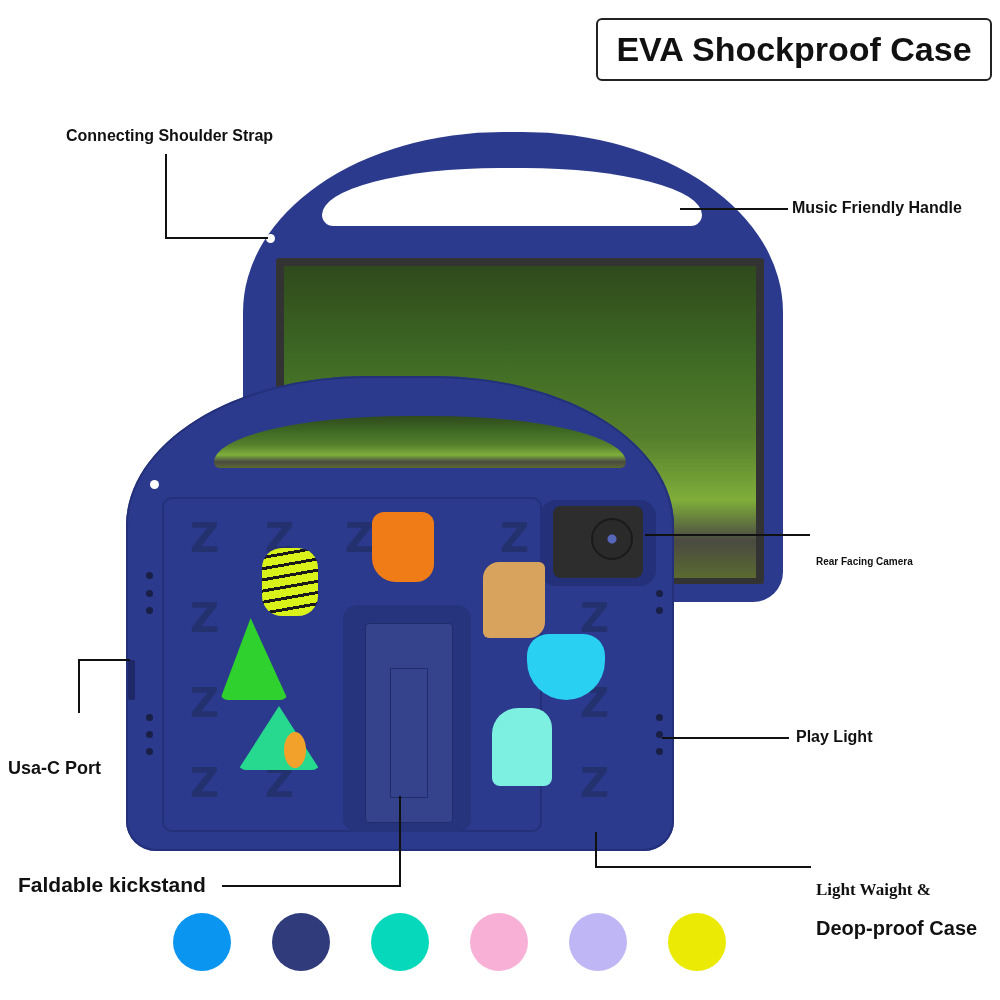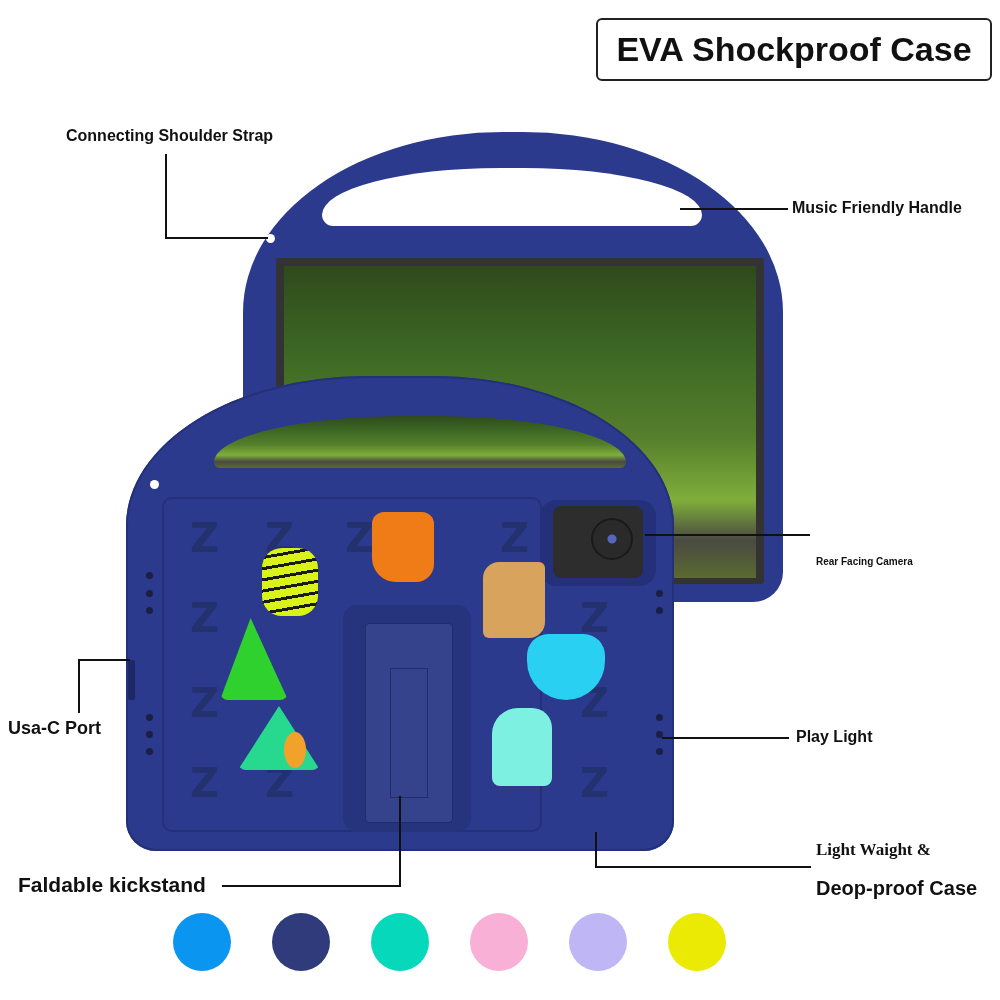--- a/index.html
+++ b/index.html
@@ -1,21 +1,21 @@
 <!DOCTYPE html>
 <html><head>
 <meta charset="utf-8">
 <style>
   html,body{margin:0;padding:0;background:#fff;}
   body{width:1000px;height:1000px;position:relative;overflow:hidden;font-family:"Liberation Sans",sans-serif;}
   .abs{position:absolute;}
   .title-box{left:596px;top:18px;width:396px;height:63px;border:2px solid #222;border-radius:6px;box-sizing:border-box;display:flex;align-items:center;justify-content:center;font-weight:bold;font-size:34px;color:#111;}
   .label{font-weight:bold;color:#111;white-space:nowrap;}
   .l-sm{font-size:16px;}
-  .l-md{font-size:18px;}
+  .l-md{font-size:18px;margin-top:40px;}
   .l-lg{font-size:21px;}
   .line{background:#111;}
   .case{background:#2b3a8c;}
   .screen{background:linear-gradient(180deg,#2f4a1c 0%,#3e6a24 30%,#567f2c 55%,#7fae3a 75%,#4a4a42 88%,#5a6a30 100%);}
   .hole{background:#fff;border-radius:50%;}
   .dot{background:#1a1f45;border-radius:50%;width:7px;height:7px;}
   .swatch{width:58px;height:58px;border-radius:50%;top:913px;}
   .zmark{color:#24316f;font-weight:bold;font-size:40px;font-family:"DejaVu Sans",sans-serif;}
   .sticker{border-radius:8px;}
 </style>

